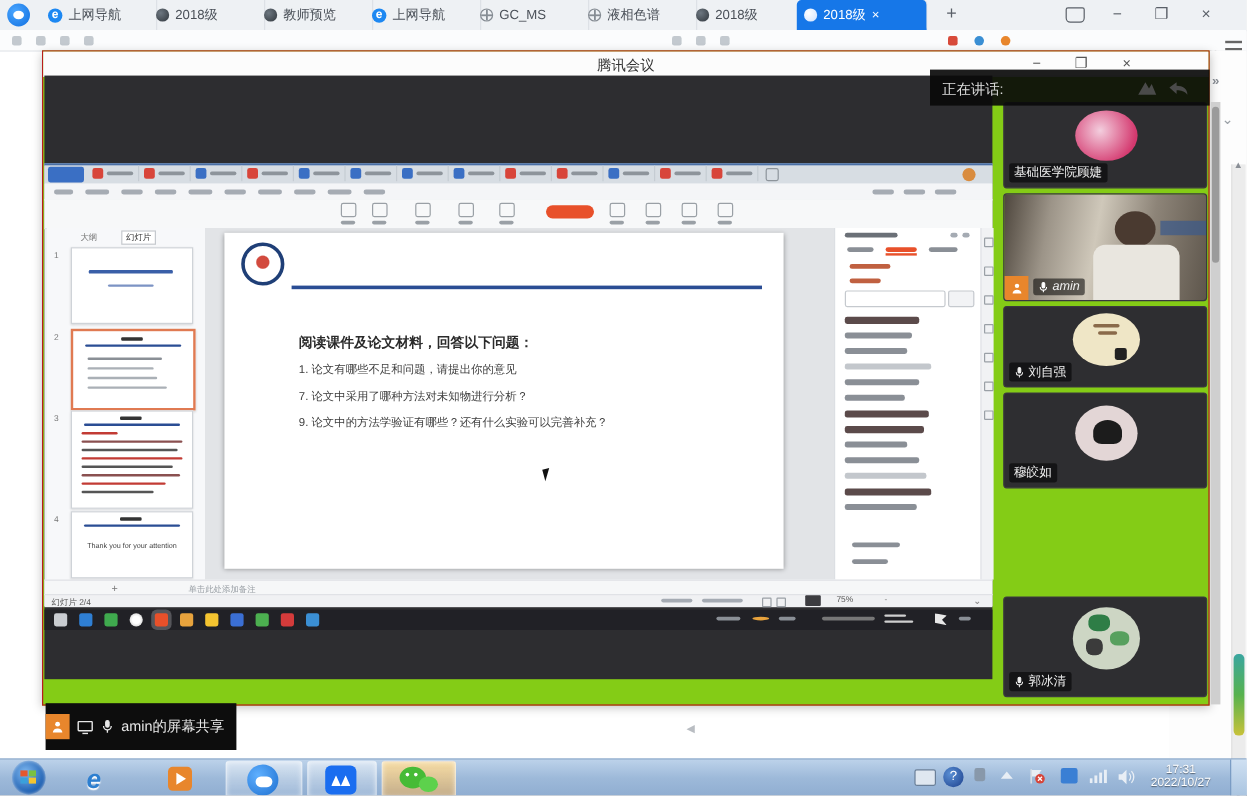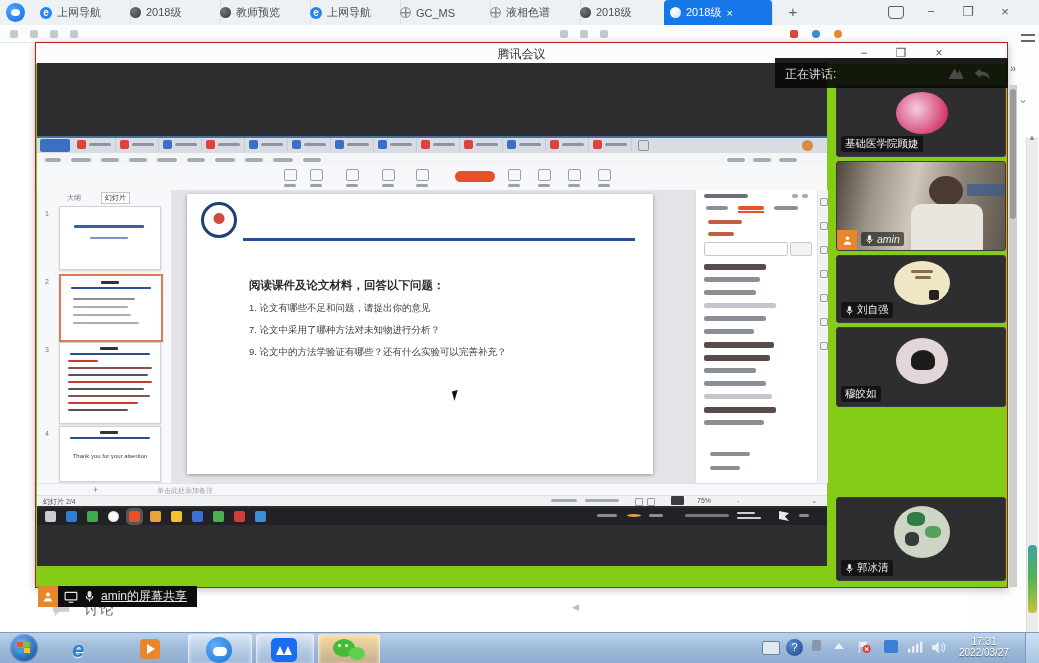--- a/index.html
+++ b/index.html
@@ -59,21 +59,21 @@
   .pglyph{position:absolute;left:2px;width:6px;height:6px;border:1px solid #9aa0a6;border-radius:1px;}
   .fontrow{height:13px;display:flex;align-items:center;padding-left:8px;}
   .frbar{height:5px;border-radius:2px;}
   .frbar.dark{background:#5b4a4a;height:6px;}
   .frbar.mid{background:#8a8f96;}
   .frbar.light{background:#c3c7cc;}
   .notesrow{position:absolute;left:0;top:345px;width:790px;height:12px;background:#f6f7f8;border-top:1px solid #e0e2e6;}
   .statusrow{position:absolute;left:0;top:357px;width:790px;height:10px;background:#f0f1f3;border-top:1px solid #e0e2e6;font-size:7px;color:#555;}
   .sharedtask{position:absolute;left:0;top:445px;width:790px;height:17px;background:#212126;}
   .dock-ico{width:11px;height:11px;border-radius:2px;margin-right:10px;flex:0 0 auto;}
-  .sharebanner{position:absolute;left:1px;top:523px;height:21px;background:#0d0d0d;display:flex;align-items:center;gap:6px;padding:0 10px 0 0;color:#e8e8e8;font-size:12px;text-decoration:underline;}
+  .sharebanner{position:absolute;left:1px;top:523px;height:39px;background:#0d0d0d;display:flex;align-items:center;gap:6px;padding:0 10px 0 0;color:#e8e8e8;font-size:12px;}
   .orangebadge{width:20px;height:21px;background:#e8862c;display:flex;align-items:center;justify-content:center;}
   
   .toast{left:775px;top:58px;width:233px;height:30px;background:rgba(10,10,10,.92);color:#ddd;font-size:12px;z-index:30;}
   .tile{position:absolute;left:0;width:170px;background:#2e2e31;border:1px solid #3a3a3e;border-radius:3px;box-sizing:border-box;overflow:hidden;}
   .av{position:absolute;border-radius:50%;}
   .namechip{position:absolute;left:4px;bottom:4px;display:flex;align-items:center;gap:3px;background:rgba(0,0,0,.55);border-radius:2px;padding:1px 4px;color:#f0f0f0;font-size:10.5px;white-space:nowrap;}
   
   .rstrip{left:974px;top:42px;width:65px;height:590px;background:#fdfdfd;}
   .sbtrack{position:absolute;left:52px;top:95px;width:11px;height:530px;background:#ececec;border-left:1px solid #e0e0e0;}
   .sbthumbc{position:absolute;left:1px;top:408px;width:9px;height:68px;border-radius:4px;background:linear-gradient(#3aa6a0,#57b24e,#c8c23a);}
@@ -624,18 +624,18 @@
         </svg>
     </div>
     <div class="trayico" style="left:932px;top:8px;">
       <svg width="15" height="13" viewBox="0 0 20 16">
           <path d="M0 5h4l5-5v16l-5-5H0z" fill="#e8eef5"></path>
           <path d="M12 4a6 6 0 0 1 0 8M14.5 1.5a9.5 9.5 0 0 1 0 13" stroke="#e8eef5" stroke-width="1.5" fill="none"></path>
         </svg>
     </div>
     <div class="clock">
       <div>17:31</div>
-      <div>2022/03/27</div>
+      <div>2022/10/27</div>
     </div>
     <div class="showdesk"></div>
   </div>
 
 </div>
 
 </body></html>

